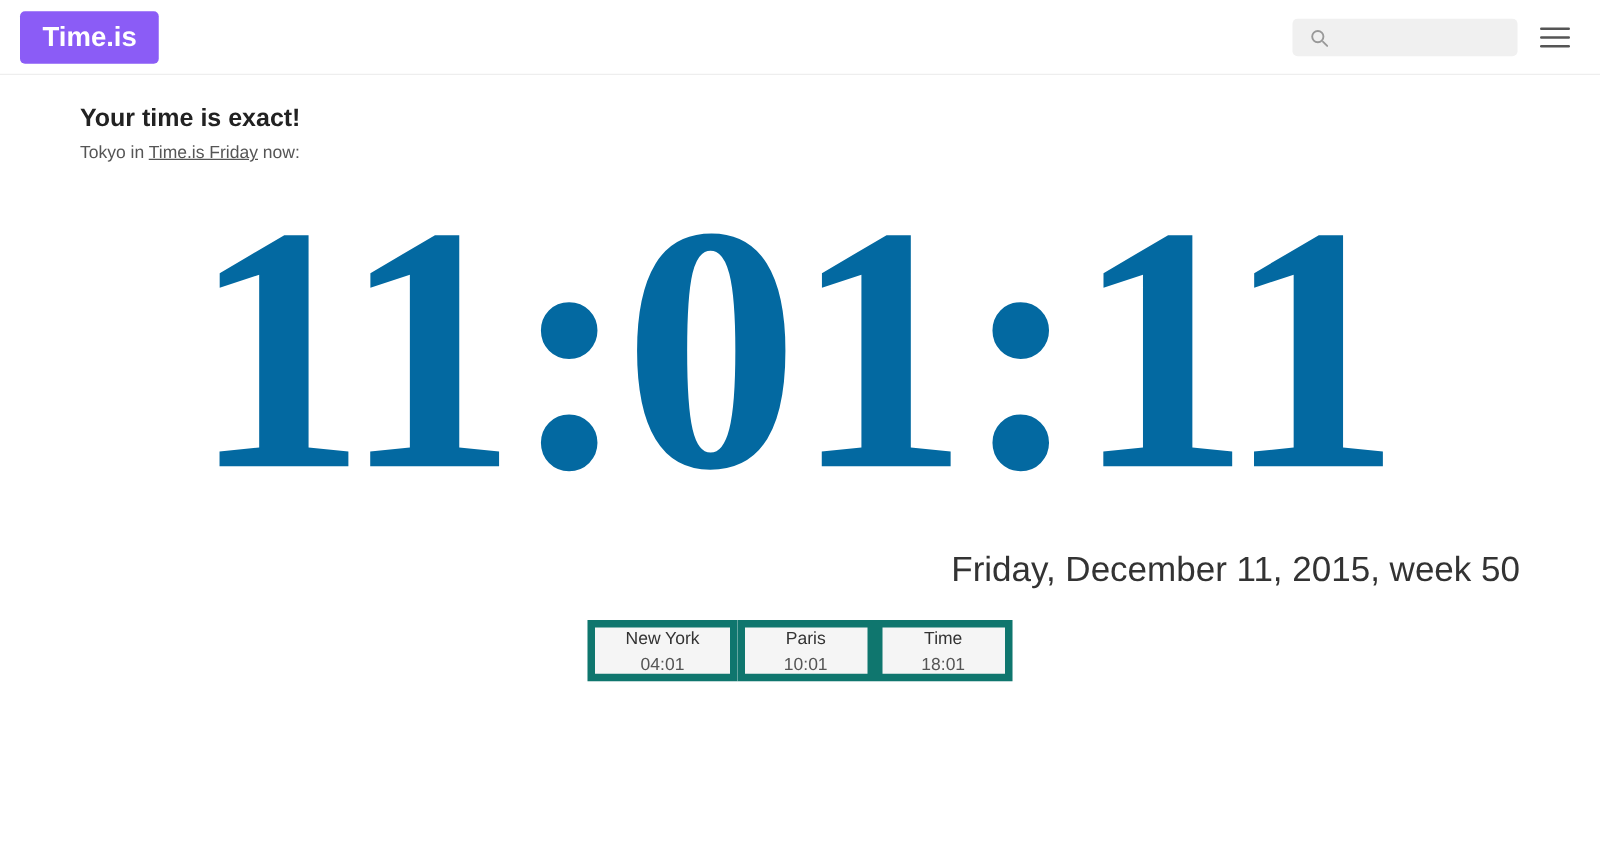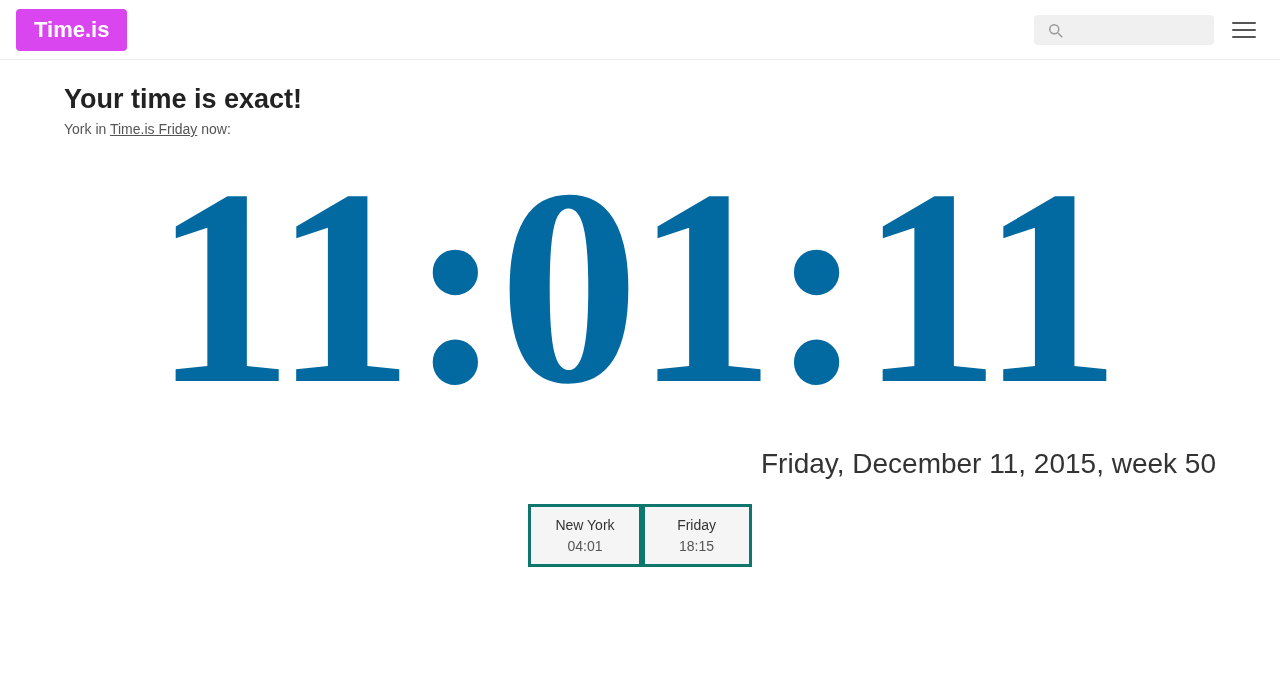--- a/index.html
+++ b/index.html
@@ -21,21 +21,21 @@
       display: flex;
       align-items: center;
       justify-content: space-between;
       padding: 0 16px;
       height: 60px;
       background: #ffffff;
       border-bottom: 1px solid #eee;
     }
 
     .logo {
-      background: #d946ef;
+      background: #8b5cf6;
       color: white;
       font-family: Arial, sans-serif;
       font-size: 22px;
       font-weight: bold;
       padding: 8px 18px;
       border-radius: 4px;
       text-decoration: none;
     }
 
     .header-right {
@@ -86,21 +86,21 @@
       border-radius: 1px;
     }
 
     
     .main {
       padding: 24px 64px 40px 64px;
     }
 
     .exact-title {
       font-family: Arial, sans-serif;
-      font-size: 27px;
+      font-size: 20px;
       font-weight: bold;
       color: #222;
       margin-bottom: 6px;
     }
 
     .difference-text {
       font-family: Arial, sans-serif;
       font-size: 14px;
       color: #555;
       margin-bottom: 4px;
@@ -143,22 +143,22 @@
 
     
     .city-times {
       display: flex;
       justify-content: center;
       gap: 0px;
     }
 
     .city-item {
       background: #f5f5f5;
-      border: 3px solid #0f766e;
-      padding: 10px 24px;
+      border: 6px solid #0f766e;
+      padding: 0 24px;
       text-align: center;
       min-width: 110px;
     }
 
     .city-name {
       font-family: Arial, sans-serif;
       font-size: 14px;
       color: #333;
       font-weight: normal;
       display: block;
@@ -188,30 +188,34 @@
       <div class="menu-line"></div>
       <div class="menu-line"></div>
       <div class="menu-line"></div>
     </div>
   </div>
 </header>
 
 <main class="main">
   <h1 class="exact-title">Your time is exact!</h1>
   <p class="time-square-text">
-    <span>York in </span><a class="time-square-link">Time.is Friday</a><span> now:</span>
+    <span>Tokyo in </span><a class="time-square-link">Time.is Friday</a><span> now:</span>
   </p>
 
   <div class="big-clock">11:01:11</div>
 
   <div class="date-line">Friday, December 11, 2015, week 50</div>
 
   <div class="city-times" id="city-times-container">
   <div class="city-item">
         <span class="city-name">New York</span>
         <span class="city-time">04:01</span>
       </div>
       <div class="city-item">
-        <span class="city-name">Friday</span>
-        <span class="city-time">18:15</span>
+        <span class="city-name">Paris</span>
+        <span class="city-time">10:01</span>
+      </div>
+      <div class="city-item">
+        <span class="city-name">Time</span>
+        <span class="city-time">18:01</span>
       </div>
     </div>
 </main>
 
 </body></html>

